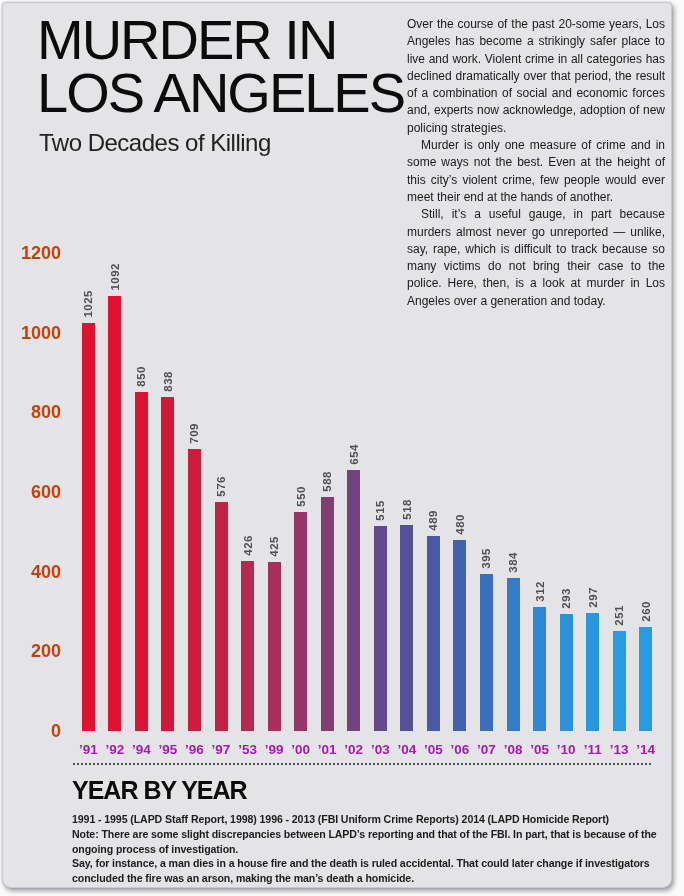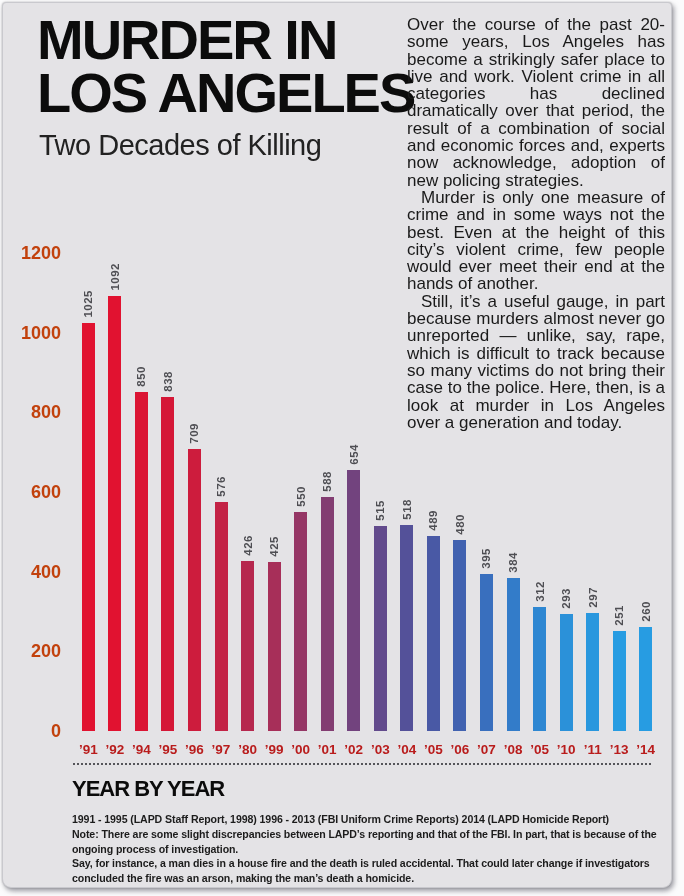--- a/index.html
+++ b/index.html
@@ -6,45 +6,45 @@
   html,body { width:684px; height:896px; background:#fbfbfc; font-family:"Liberation Sans", sans-serif; overflow:hidden; }
   .card {
     position:absolute; left:2px; top:2px; width:670px; height:886px;
     background:#e4e3e6;
     border:1px solid #c9c9ce;
     border-radius:4px 4px 9px 9px;
     box-shadow:2px 3px 5px rgba(105,105,115,0.65), 0 0 2px rgba(0,0,0,0.25);
     overflow:hidden;
   }
   
-  .title { position:absolute; left:34px; top:10px; color:#0c0c0c; font-weight:bold;
+  .title { position:absolute; left:34px; top:10px; color:#0c0c0c; font-weight:normal;
            font-size:56px; line-height:53px; letter-spacing:-2px; }
   .subtitle { position:absolute; left:36px; top:126px; color:#222; font-weight:normal;
-              font-size:29px; letter-spacing:-0.5px; }
+              font-size:24px; letter-spacing:-0.5px; }
   
   .intro { position:absolute; left:404px; top:13px; width:258px; color:#1a1a1a;
-           font-size:17px; line-height:17.3px; text-align:justify; }
+           font-size:12px; line-height:17.3px; text-align:justify; }
   .intro p { margin:0; }
   .intro p.indent { text-indent:14px; }
   
   .y-axis { position:absolute; left:0; top:250px; width:58px; height:478px; }
   .y-tick { position:absolute; right:0; font-size:18px; font-weight:bold; color:#c2410c;
             line-height:18px; white-space:nowrap; }
   .bars { position:absolute; left:72px; top:250px; width:584px; height:478px; display:flex; }
   .bar-col { flex:1; display:flex; flex-direction:column; justify-content:flex-end;
              align-items:center; position:relative; }
   .bar-value { writing-mode:vertical-rl; transform:rotate(180deg); font-size:11.5px;
                font-weight:bold; color:#4e4e53; letter-spacing:0.5px; margin-bottom:5px; }
   .bar { width:13px; }
   .year-label { position:absolute; bottom:-26px; left:50%; transform:translateX(-50%);
-                font-size:13.5px; font-weight:bold; color:#b91c1c; white-space:nowrap; }
+                font-size:13.5px; font-weight:bold; color:#a21caf; white-space:nowrap; }
   
   .divider { position:absolute; left:70px; top:760px; width:578px; height:0;
              border-top:2px dotted #55555a; }
-  .footer-heading { position:absolute; left:69px; top:773px; font-size:22px; font-weight:bold;
+  .footer-heading { position:absolute; left:69px; top:773px; font-size:25px; font-weight:bold;
                     letter-spacing:-1px; color:#0b0b0b; }
   .footer-notes { position:absolute; left:69px; top:809px; width:596px; font-size:10.6px;
                   font-weight:bold; line-height:14.8px; color:#1c1c1c; letter-spacing:-0.1px; }
   .footer-notes p { margin:0; }
 </style>
 </head>
 <body>
 
 <div class="card">
 
@@ -96,21 +96,21 @@
         <div class="year-label">’96</div>
       </div>
       <div class="bar-col">
         <div class="bar-value">576</div>
         <div class="bar" style="height: 229px; background: rgb(195, 34, 69);"></div>
         <div class="year-label">’97</div>
       </div>
       <div class="bar-col">
         <div class="bar-value">426</div>
         <div class="bar" style="height: 170px; background: rgb(182, 40, 78);"></div>
-        <div class="year-label">’80</div>
+        <div class="year-label">’53</div>
       </div>
       <div class="bar-col">
         <div class="bar-value">425</div>
         <div class="bar" style="height: 169px; background: rgb(167, 47, 89);"></div>
         <div class="year-label">’99</div>
       </div>
       <div class="bar-col">
         <div class="bar-value">550</div>
         <div class="bar" style="height: 219px; background: rgb(149, 54, 101);"></div>
         <div class="year-label">’00</div>

